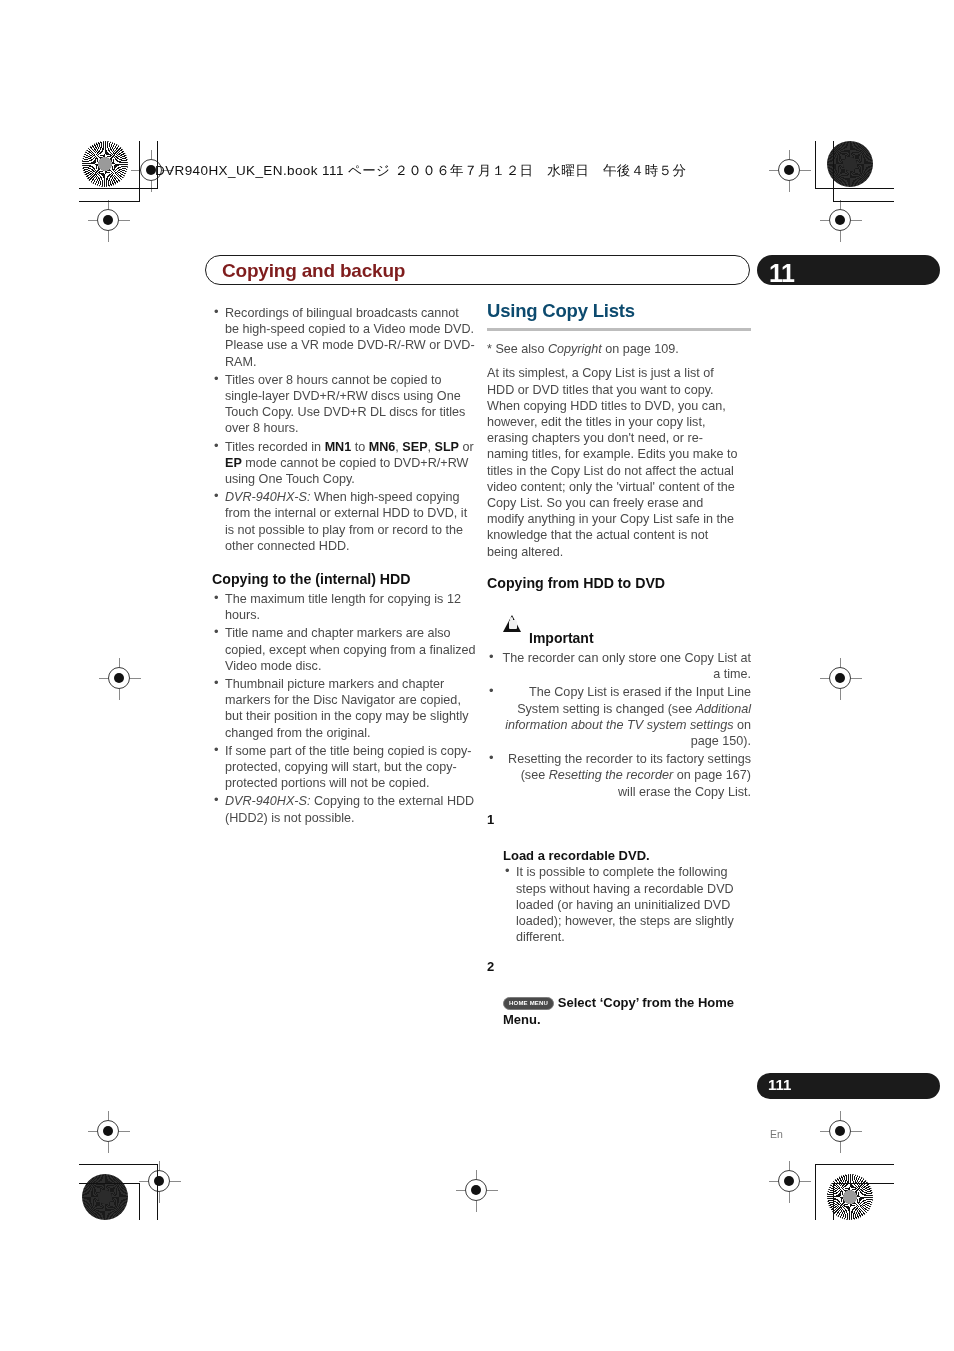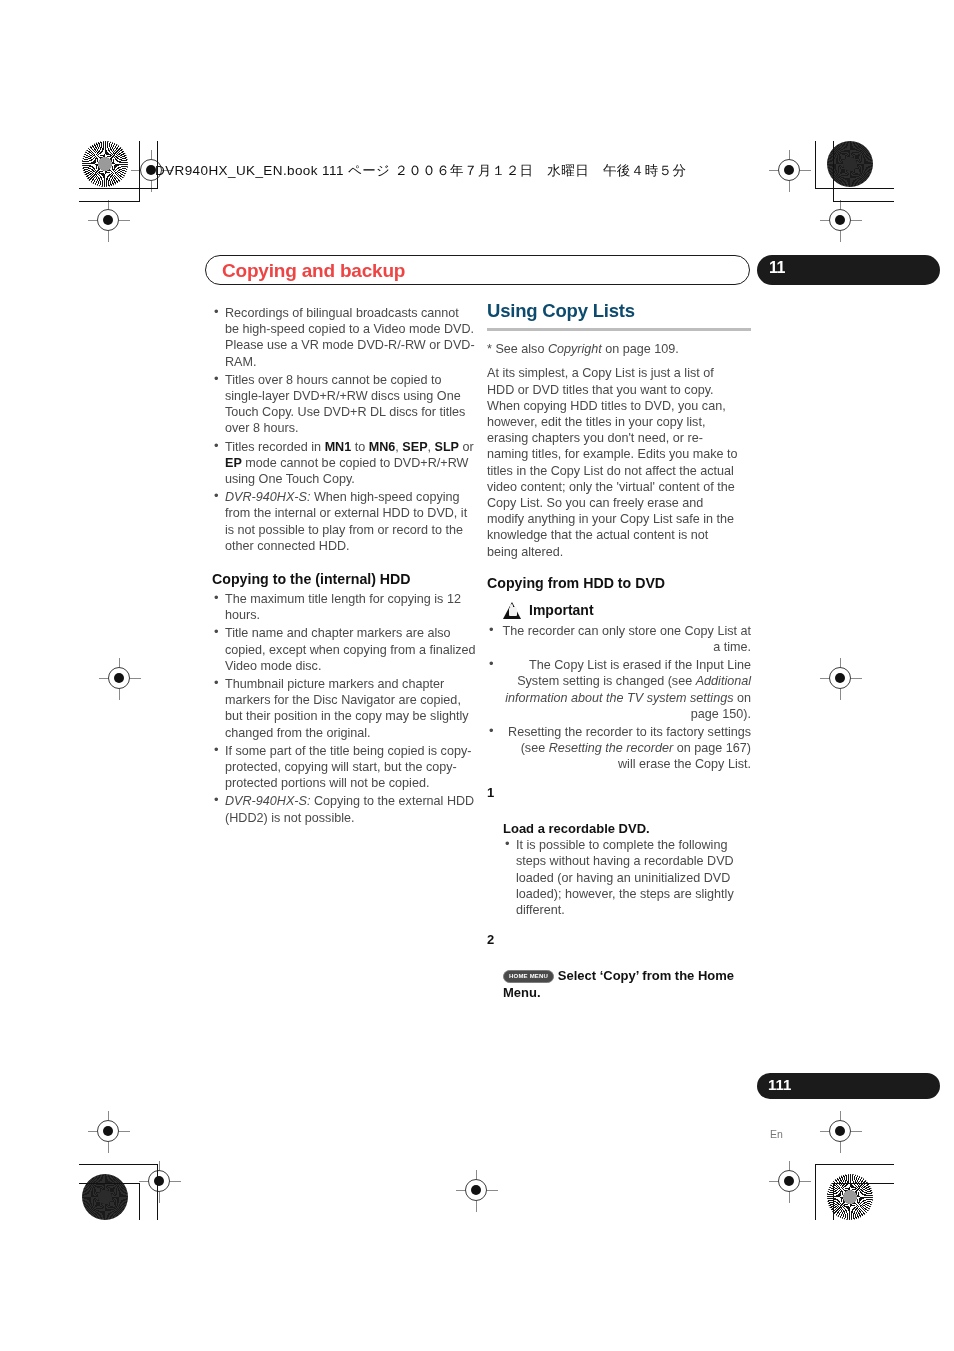--- a/index.html
+++ b/index.html
@@ -99,38 +99,38 @@
     border-radius: 16px;
     box-sizing: border-box;
     background: #fff;
   }
   .chapter-title {
     position: absolute;
     left: 16px;
     top: 4px;
     font-size: 19px;
     font-weight: bold;
-    color: #ef4444;
+    color: #7f1d1d;
     letter-spacing: -0.2px;
   }
   .chapter-number-bar {
     position: absolute;
     left: 757px;
     top: 255px;
     width: 183px;
     height: 30px;
     background: #1b1b1b;
     border-radius: 15px;
   }
   .chapter-number {
     position: absolute;
     left: 12px;
     top: 4px;
     color: #fff;
-    font-size: 16px;
+    font-size: 25px;
     font-weight: bold;
     letter-spacing: -0.5px;
   }
 
   
   .col {
     position: absolute;
     top: 305px;
     width: 264px;
     font-size: 12.6px;
@@ -226,20 +226,21 @@
     top: -3px;
     width: 2.6px;
     height: 4px;
     background: #f2f2f2;
     border-radius: 1.5px;
   }
   .important-label {
     font-size: 14px;
     font-weight: bold;
     color: #111;
+    margin-top: 28px;
   }
   .important-list {
     margin-left: 22px;
     text-align: right;
   }
 
   
   .step {
     display: flex;
     margin-top: 12px;

